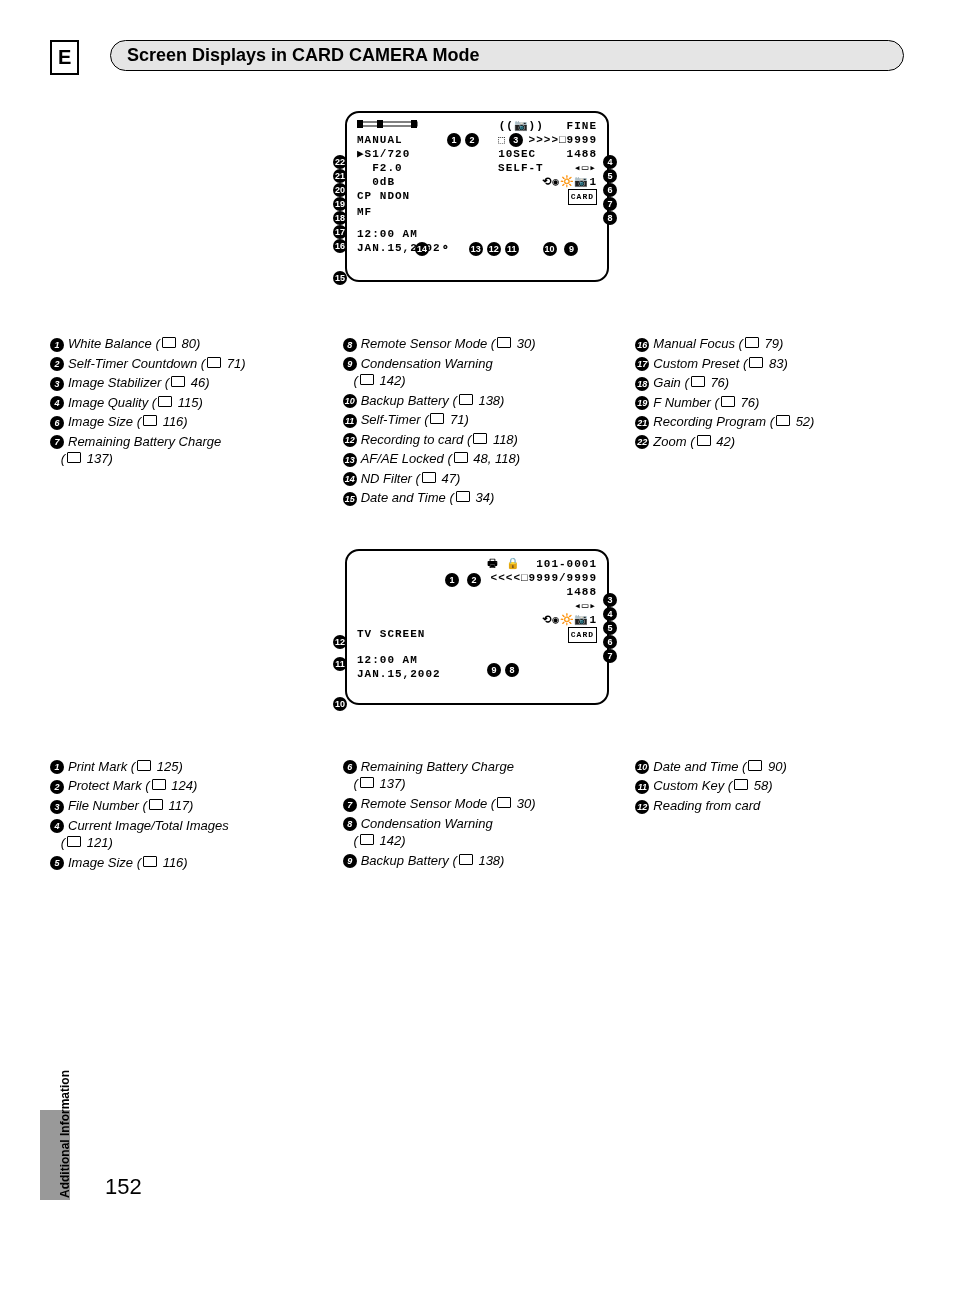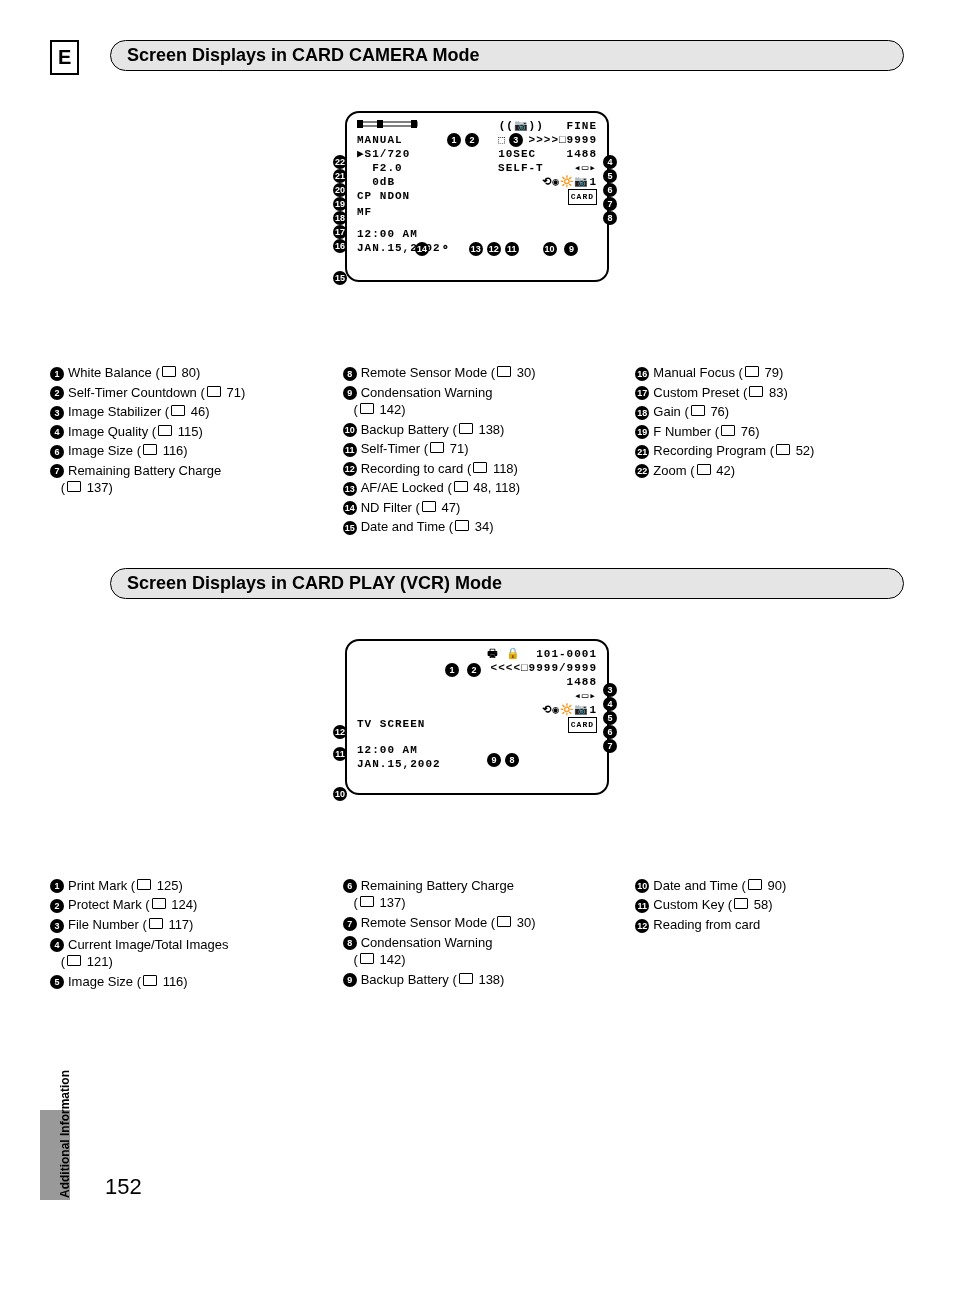--- a/index.html
+++ b/index.html
@@ -45,21 +45,21 @@
     border-radius: 14px;
     width: 240px;
     height: 155px;
     padding: 6px 10px 6px 10px;
     position: relative;
     font-family: "Courier New", monospace;
     font-weight: bold;
     font-size: 11px;
     letter-spacing: 1px;
     line-height: 14px;
-    margin: 40px auto 80px;
+    margin: 40px auto 51px;
   }
   .scr-row { display: flex; justify-content: space-between; white-space: pre; }
 
   
   .circ {
     display:inline-block;
     width:14px;height:14px;
     border-radius:50%;
     background:#000;color:#fff;
     text-align:center;
@@ -69,20 +69,21 @@
     letter-spacing:0;
     margin-right:4px;
     vertical-align:middle;
   }
   .pgref::before { content:""; display:inline-block; width:12px;height:9px;border:1px solid #000;border-radius:1px; margin:0 2px; vertical-align:baseline;}
 
   .legend-cols {
     display:flex;
     gap:24px;
     font-size:13px;
+    font-style:italic;
   }
   .legend-cols .col { flex:1; }
   .legend-cols .item { margin:2px 0; line-height:1.35; }
 
   
   .callouts { position:absolute; inset:0; pointer-events:none; }
   .callouts .circ { position:absolute; pointer-events:none; }
   .top-row, .bot-row { position:absolute; white-space:nowrap; }
 
   
@@ -199,21 +200,20 @@
         <div class="item"><span class="circ">17</span><span>Custom Preset</span> (<span class="pgref"></span> <span>83</span>)</div>
         <div class="item"><span class="circ">18</span><span>Gain</span> (<span class="pgref"></span> <span>76</span>)</div>
         <div class="item"><span class="circ">19</span><span>F Number</span> (<span class="pgref"></span> <span>76</span>)</div>
         <div class="item"><span class="circ">21</span><span>Recording Program</span> (<span class="pgref"></span> <span>52</span>)</div>
         <div class="item"><span class="circ">22</span><span>Zoom</span> (<span class="pgref"></span> <span>42</span>)</div>
       </div>
     </div>
   </div>
 
   <div class="section">
-    <div class="section-heading">Screen Displays in CARD PLAY (VCR) Mode</div>
 
     <div class="diagram-wrap">
       <div class="top-row" style="top:22px;left:108px;">
         <span class="circ">1</span>&nbsp;<span class="circ">2</span>
       </div>
 
       <div class="screen-frame" style="height:140px;text-align:right;">
         <div class="scr-row"><span></span><span>🖶 🔒  <span>101-0001</span></span></div>
         <div class="scr-row"><span></span><span>&lt;&lt;&lt;&lt;□9999/9999</span></div>
         <div class="scr-row"><span></span><span>1488</span></div>

